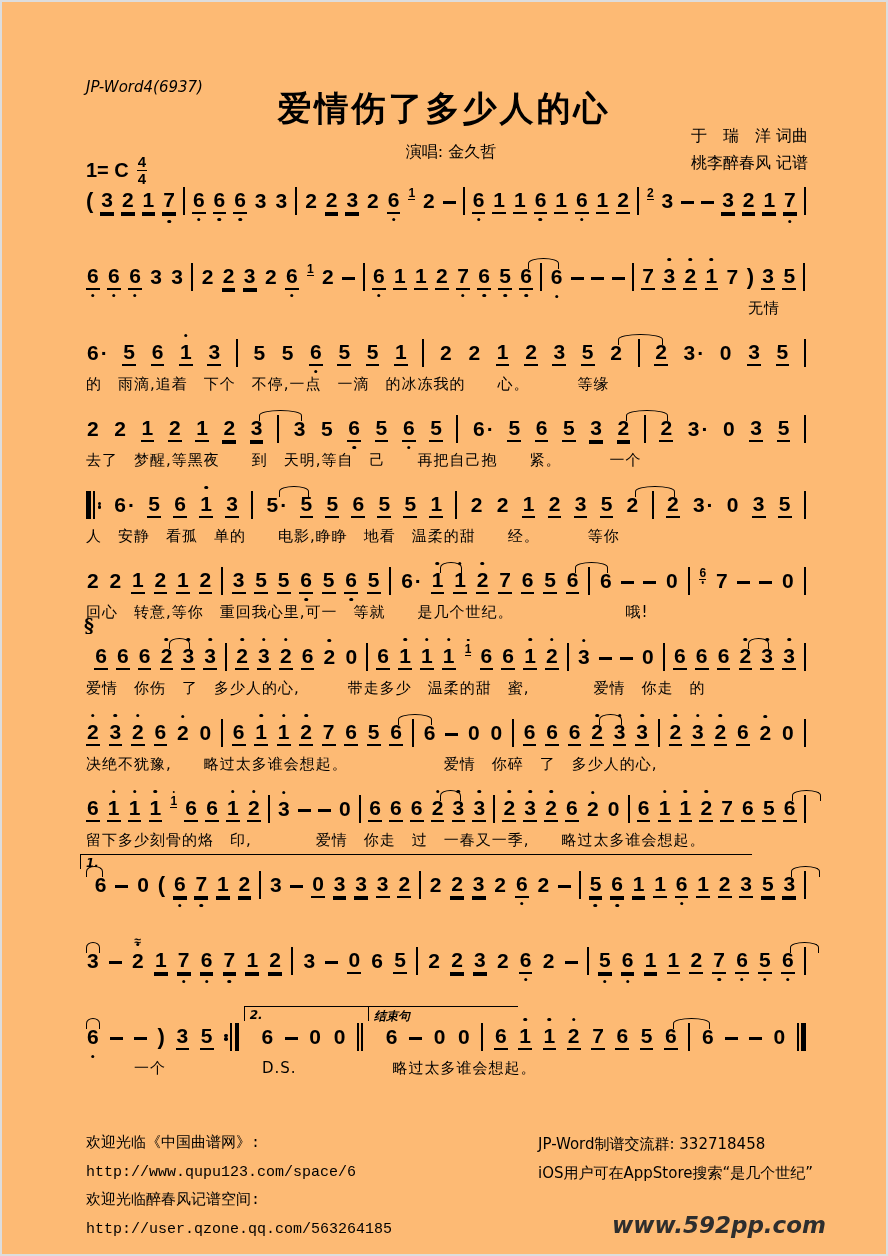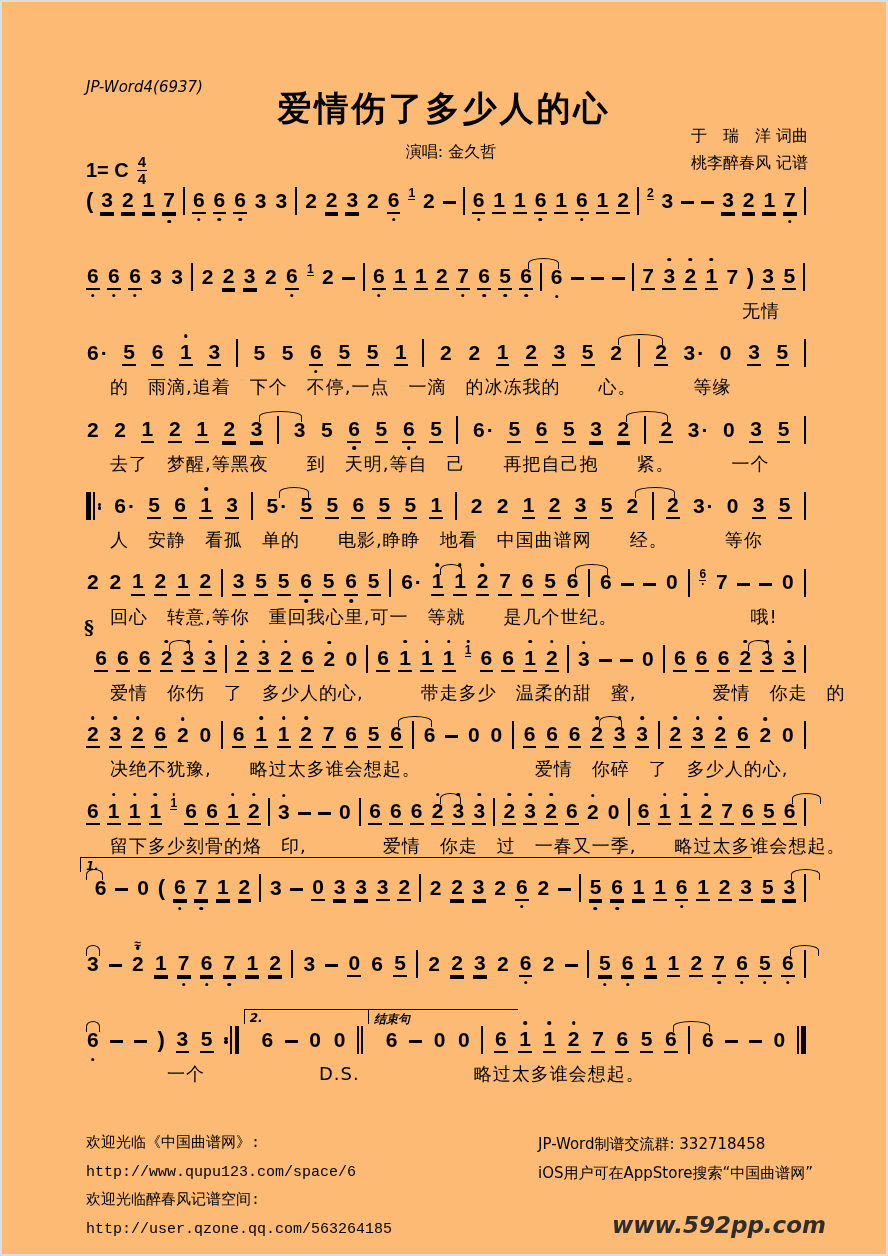--- a/index.html
+++ b/index.html
@@ -37,21 +37,21 @@
   .bthick{width:4.5px;height:28px;background:#000;}
   .rdots{display:flex;flex-direction:column;gap:5px;}
   .rdots i{width:3.5px;height:3.5px;border-radius:50%;background:#000;}
   .anchor{position:relative;width:0;height:0;align-self:center;}
   .vbox{position:absolute;left:-6px;bottom:16px;width:150px;height:15px;border-top:1.5px solid #000;border-left:1.5px solid #000;
         font:italic 700 12px "DejaVu Sans",sans-serif;padding:1px 0 0 5px;white-space:nowrap;box-sizing:border-box;}
   .vbox.wide{width:672px;}
   .segno{position:absolute;left:-2px;bottom:21px;font:700 19px "DejaVu Serif",serif;}
   .arc{position:absolute;top:0;height:10px;border:1.6px solid #000;border-bottom:none;
        border-radius:100% 100% 0 0;pointer-events:none;}
-  .lyrics{min-height:23px;margin-top:3px;font-size:18px;line-height:1.3;white-space:pre;letter-spacing:1px;margin-left:24px;}
+  .lyrics{min-height:23px;margin-top:3px;font-size:15px;line-height:1.3;white-space:pre;letter-spacing:1px;}
   .lyrics.right{text-align:right;padding-right:26px;}
   .footer{position:absolute;left:84px;right:60px;top:1128px;display:flex;font-size:15px;line-height:1.9;}
   .fcol-left{flex:0 0 452px;font-family:Liberation Mono, monospace;}
   .watermark{position:absolute;right:60px;top:1210px;font:italic 700 23px "DejaVu Sans",sans-serif;color:#2e2e2e;}
 </style>
 </head>
 <body>
 
 <div class="page">
   <div class="plate">JP-Word4(6937)</div>
@@ -566,21 +566,21 @@
           </span>
           <span class="note">
             <span class="dw u1">5</span>
           </span>
           <span class="barwrap">
             <i class="bthin"></i>
           </span>
           <div class="arc" style="left: 193px; width: 28px;"></div>
           <div class="arc" style="left: 549px; width: 38px;"></div>
         </div>
-        <div class="lyrics">人　安静　看孤　单的　　电影,睁睁　地看　中国曲谱网　　经。　　　等你</div>
+        <div class="lyrics">人　安静　看孤　单的　　电影,睁睁　地看　温柔的甜　　经。　　　等你</div>
       </div>
       <div class="sys">
         <div class="notes">
           <span class="note">
             <span class="dw">2</span>
           </span>
           <span class="note">
             <span class="dw">2</span>
           </span>
           <span class="note">
@@ -1329,18 +1329,18 @@
       </div>
     </div>
 
   <div class="footer">
     <div class="fcol-left">
       <div>欢迎光临《中国曲谱网》: http://www.qupu123.com/space/6</div>
       <div>欢迎光临醉春风记谱空间: http://user.qzone.qq.com/563264185</div>
     </div>
     <div class="fcol-right">
       <div>JP-Word制谱交流群: 332718458</div>
-      <div>iOS用户可在AppStore搜索“中国曲谱网”</div>
+      <div>iOS用户可在AppStore搜索“是几个世纪”</div>
     </div>
   </div>
 
   <div class="watermark">www.592pp.com</div>
 </div>
 
 </body></html>

